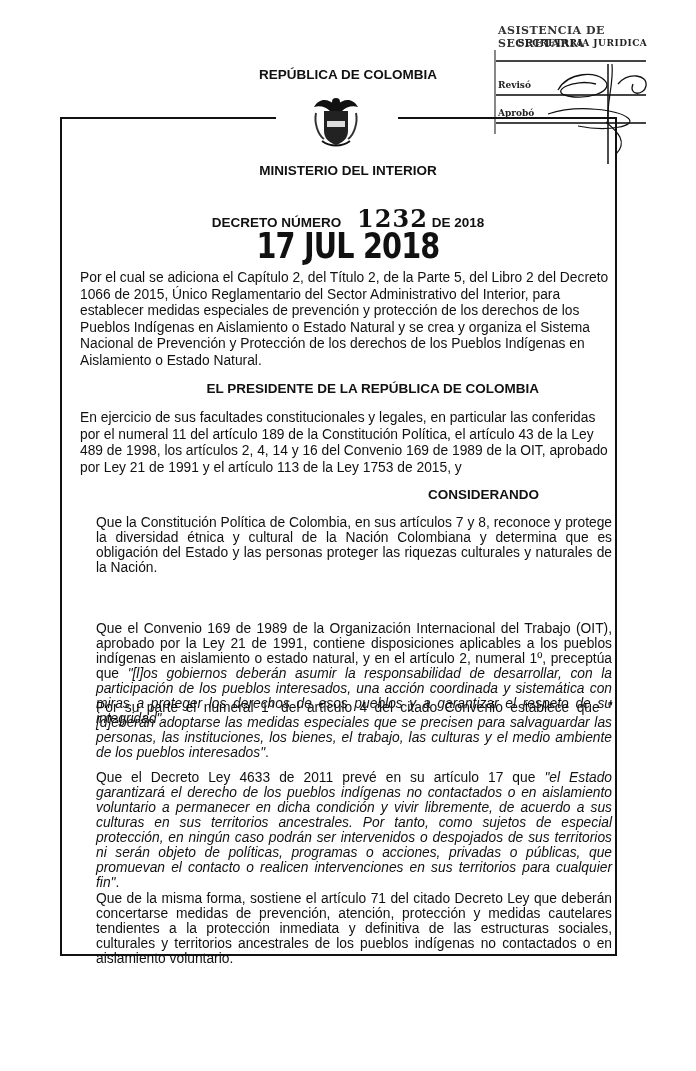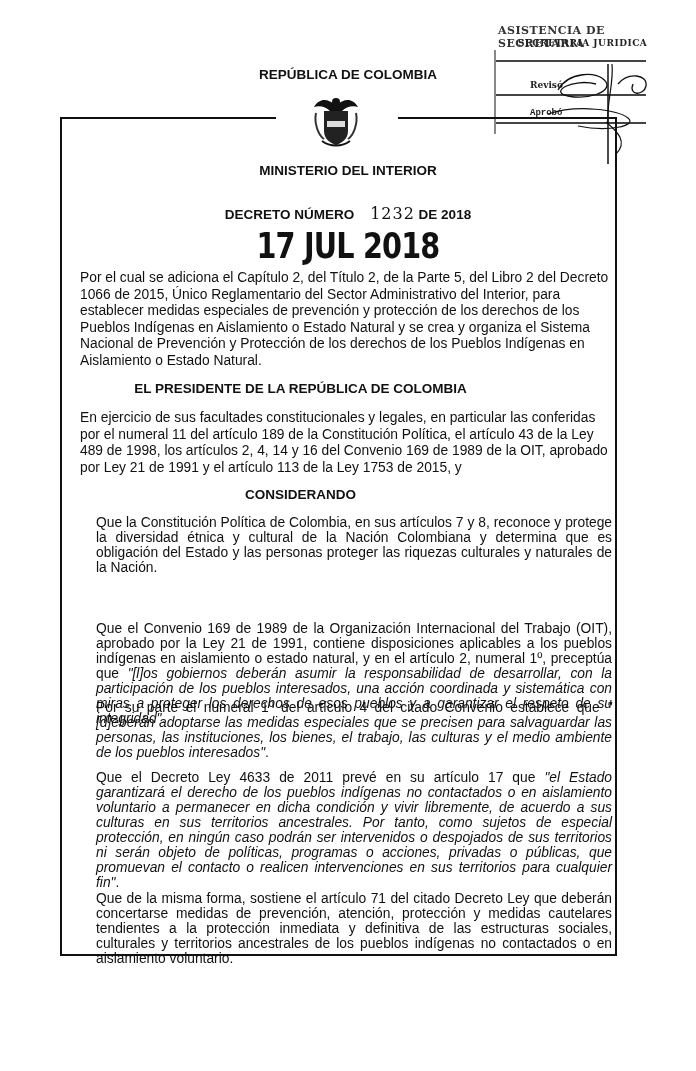--- a/index.html
+++ b/index.html
@@ -3,47 +3,47 @@
   <meta charset="utf-8">
   <style>
     html, body { margin:0; padding:0; background:#ffffff; }
     body { width:696px; height:1071px; position:relative; overflow:hidden;
            font-family:"Liberation Sans", sans-serif; color:#111; }
     .stamp { position:absolute; left:478px; top:14px; width:200px; height:140px; }
     .stamp .l1 { position:absolute; left:20px; top:10px; font-size:11px; font-weight:bold; letter-spacing:0.5px; color:#333; font-family:"DejaVu Serif", serif; }
     .stamp .l2 { position:absolute; left:40px; top:24px; font-size:9px; font-weight:bold; letter-spacing:0.5px; color:#222; font-family:"DejaVu Serif", serif; }
     .stamp .frame { position:absolute; left:16px; top:36px; width:170px; height:84px; border-left:2px solid #888; }
     .stamp .line { position:absolute; left:18px; height:2px; background:#444; }
-    .stamp .lbl { position:absolute; left:20px; font-size:9px; font-weight:bold; color:#222; font-family:"DejaVu Serif", serif;margin-left:32px; }
+    .stamp .lbl { position:absolute; left:20px; font-size:9px; font-weight:bold; color:#222; font-family:"DejaVu Serif", serif; }
     .stamp svg { position:absolute; left:0; top:0; }
     .header-title { position:absolute; left:0; width:696px; text-align:center; font-weight:bold; font-size:13.5px; }
     .border-box { position:absolute; left:60px; top:117px; width:553px; height:837px;
                   border:2px solid #111; border-top:none; }
     .top-line-left { position:absolute; left:60px; top:117px; width:216px; height:2px; background:#111; }
     .top-line-right { position:absolute; left:398px; top:117px; width:217px; height:2px; background:#111; }
     .crest { position:absolute; left:310px; top:93px; width:52px; height:56px; }
     .decreto-line { position:absolute; top:204px; left:0; width:696px; text-align:center; font-size:13.5px; font-weight:bold; }
-    .decreto-line .num { font-family:"DejaVu Serif", serif; font-weight:normal; font-size:16px; margin:0 0 0 12px; letter-spacing:1px; }
+    .decreto-line .num { font-family:"DejaVu Serif", serif; font-weight:bold; font-size:24px; margin:0 0 0 12px; letter-spacing:1px; }
     .date-stamp { position:absolute; top:226px; left:0; width:696px; text-align:center; font-family:"DejaVu Sans", sans-serif; font-weight:bold; font-size:35px; letter-spacing:-1px; transform:scaleX(0.82); transform-origin:center; }
     .centered { position:absolute; left:80px; width:536px; text-align:left; font-size:13.8px; line-height:16.6px; }
-    .bold-h { position:absolute; left:62px; width:477px; text-align:center; font-weight:bold; font-size:13.5px; }
+    .bold-h { position:absolute; left:62px; width:477px; text-align:right; font-weight:bold; font-size:13.5px; }
     .para { position:absolute; left:96px; width:516px; text-align:justify; font-size:13.8px; line-height:15px; }
     .para .it { font-style:italic; }
   </style>
 </head>
 <body>
 
 <div class="stamp">
   <div class="l1">ASISTENCIA DE SECRETARIA</div>
   <div class="l2">SECRETARIA JURIDICA</div>
   <div class="frame"></div>
   <div class="line" style="top:46px;width:150px;"></div>
   <div class="lbl" style="top:66px;">Revisó</div>
   <div class="line" style="top:80px;width:150px;"></div>
-  <div class="lbl" style="top:94px;font-family:Liberation Mono, monospace;">Aprobó</div>
+  <div class="lbl" style="top:94px;">Aprobó</div>
   <div class="line" style="top:108px;width:150px;"></div>
   <svg width="200" height="150">
     <path d="M 80 76 C 90 58, 120 56, 128 68 C 134 78, 110 86, 90 82 C 70 78, 95 64, 118 70" stroke="#111" stroke-width="1.3" fill="none"></path>
     <path d="M 130 50 L 130 150" stroke="#111" stroke-width="1.5"></path>
     <path d="M 134 50 C 136 70, 128 90, 130 110" stroke="#111" stroke-width="1.2" fill="none"></path>
     <path d="M 140 70 C 150 58, 170 60, 168 72 C 166 82, 150 82, 155 70" stroke="#111" stroke-width="1.3" fill="none"></path>
     <path d="M 70 100 C 100 90, 140 96, 150 104 C 160 112, 130 118, 100 112" stroke="#111" stroke-width="1.2" fill="none"></path>
     <path d="M 128 108 C 140 118, 150 128, 138 140" stroke="#111" stroke-width="1.2" fill="none"></path>
   </svg>
 </div>

